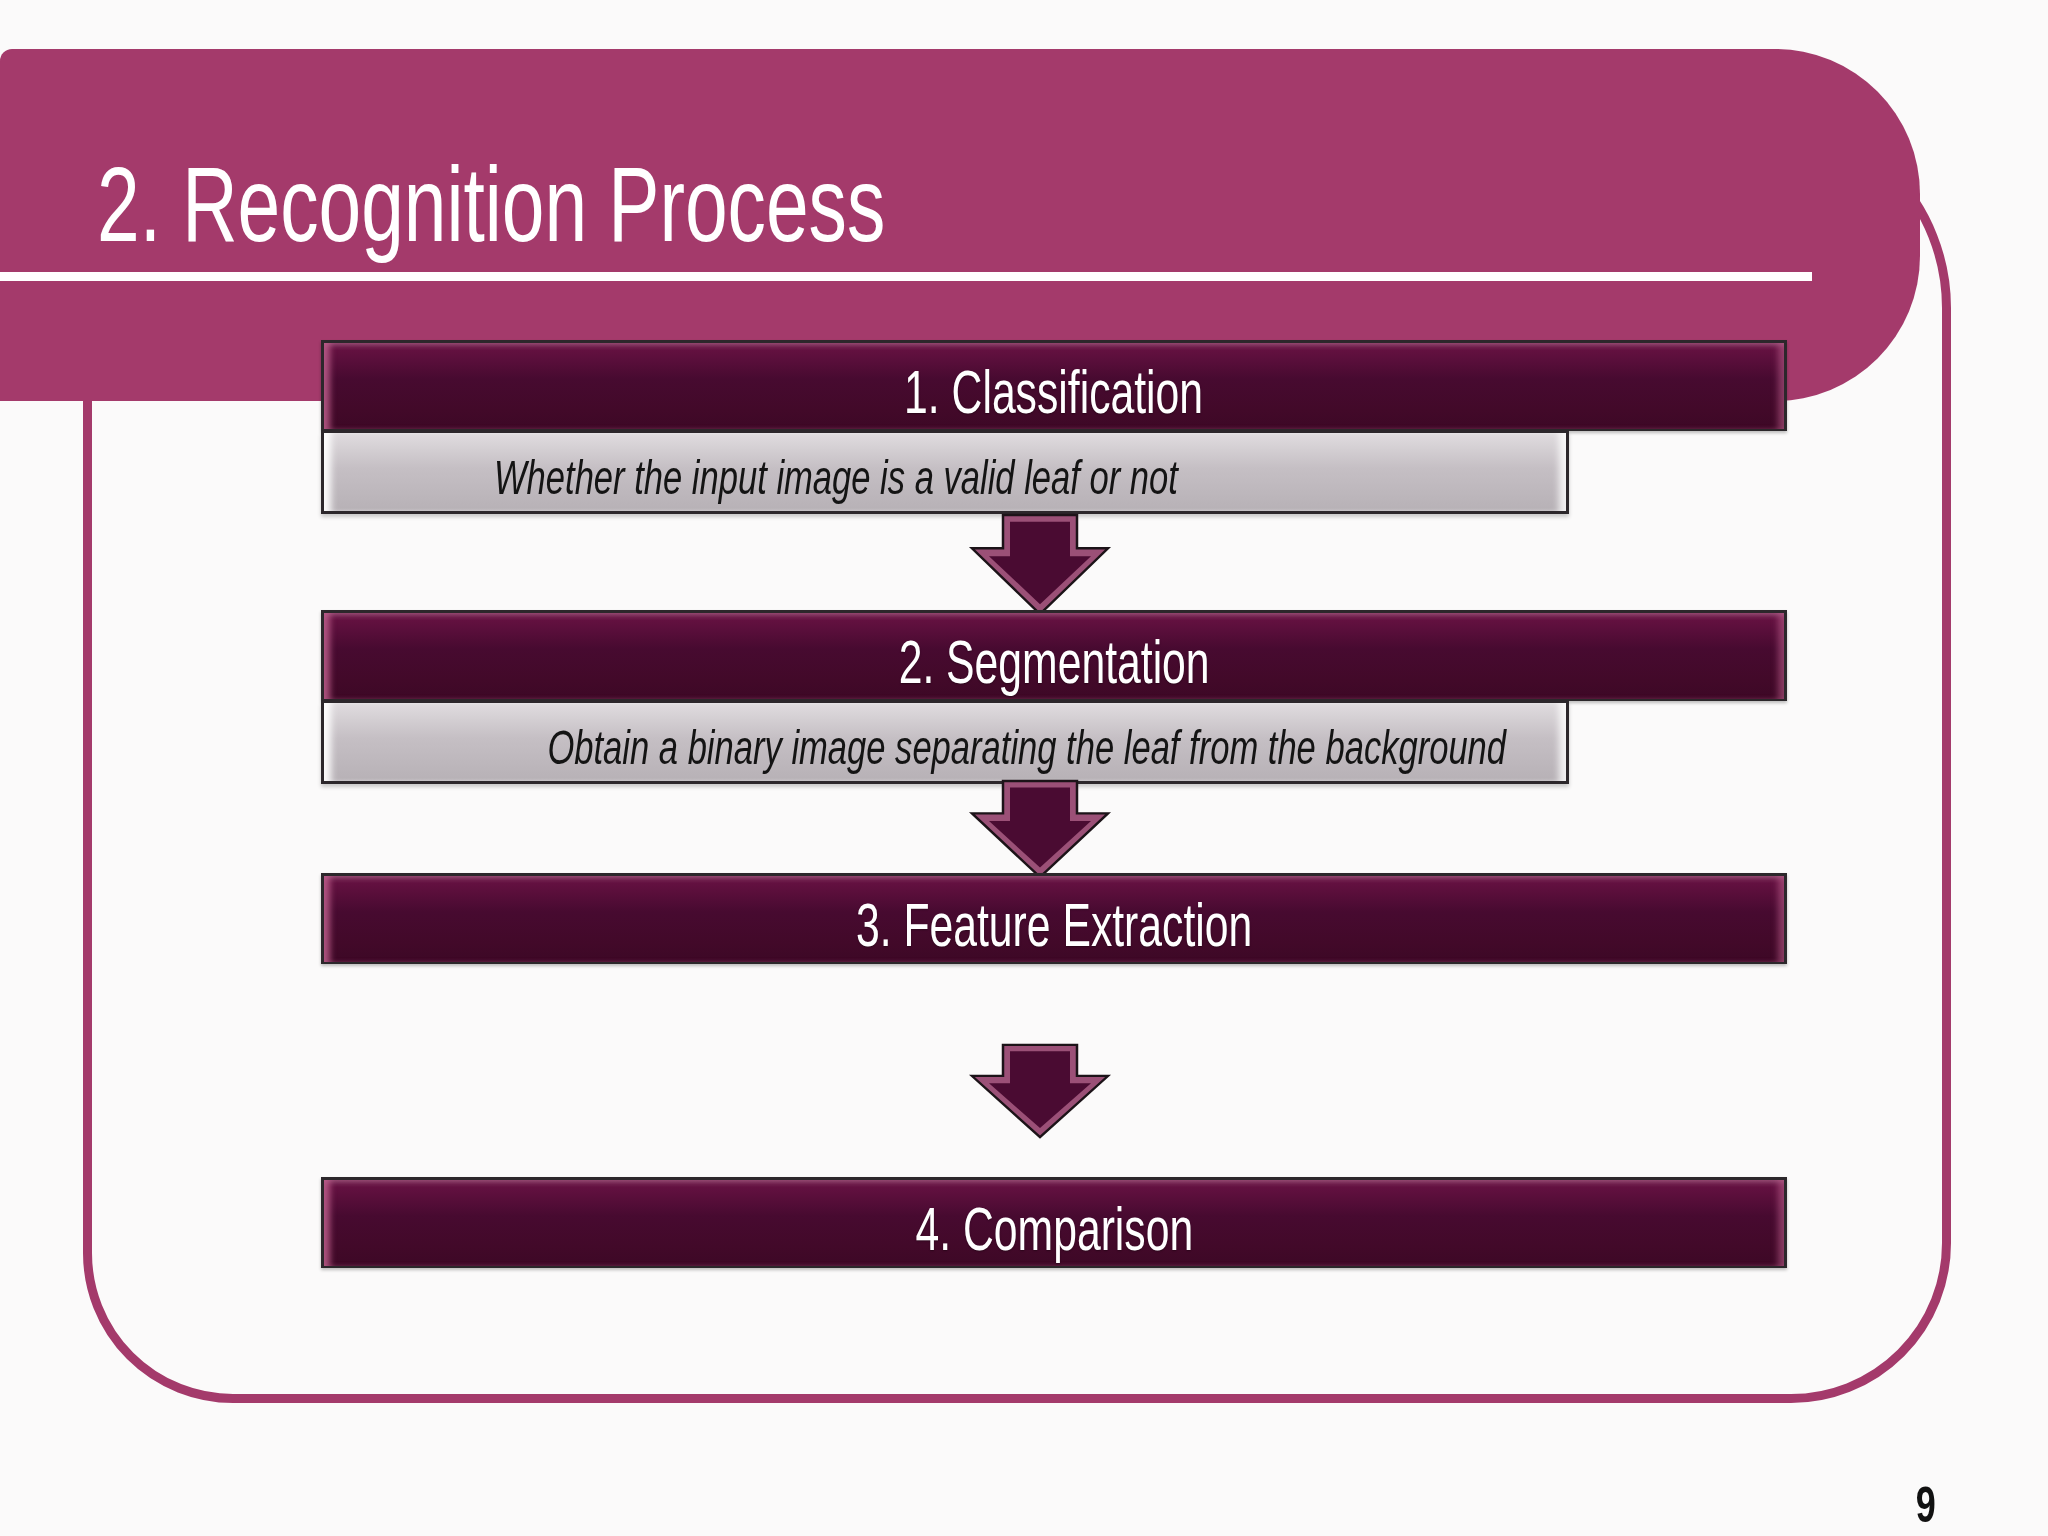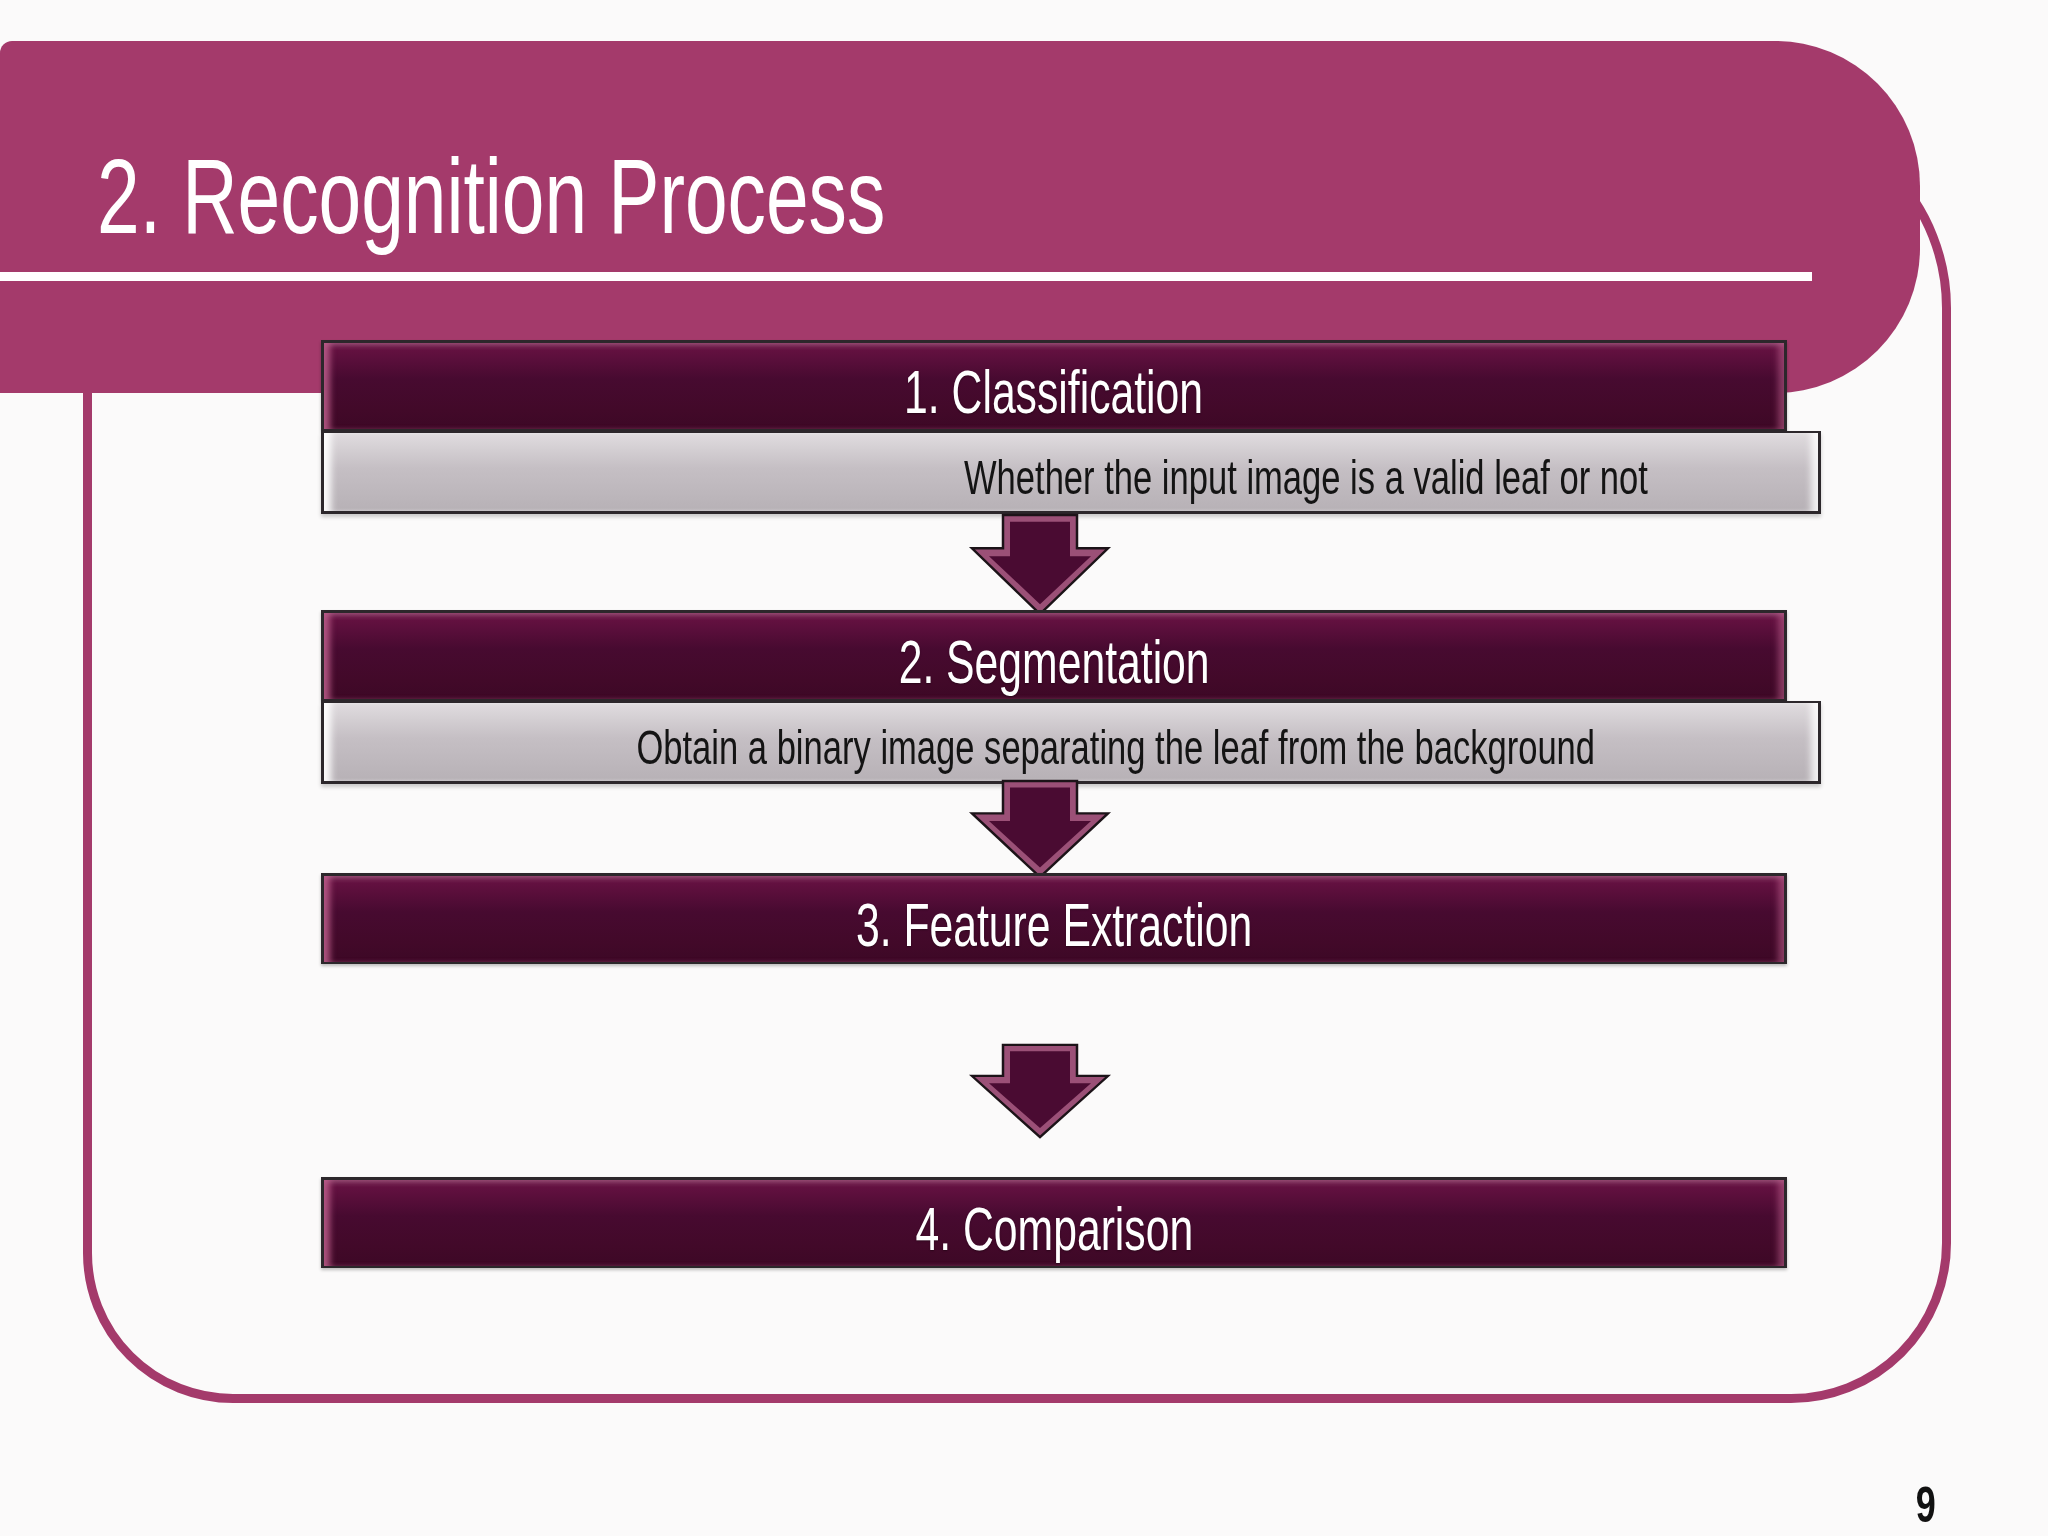--- a/index.html
+++ b/index.html
@@ -9,21 +9,21 @@
     font-family:"Liberation Sans",sans-serif;
   }
   
   .content-frame{
     position:absolute;left:83px;top:108px;width:1868px;height:1295px;
     box-sizing:border-box;border:9px solid var(--frame_border,#a43a6b);
     border-radius:150px 200px 160px 150px;z-index:1;
   }
   
   .header-band{
-    position:absolute;left:0;top:41px;width:1920px;height:352px;
+    position:absolute;left:0;top:49px;width:1920px;height:352px;
     background:var(--band,#a43a6b);
     border-radius:12px 145px 145px 0;z-index:2;
   }
   .title{
     position:absolute;left:97px;top:103px;margin:0;
     font-size:105px;line-height:105px;font-weight:400;
     color:var(--title_color,#fff);white-space:nowrap;
     transform:scaleX(0.73);transform-origin:left top;letter-spacing:0;
   }
   .title-underline{
@@ -36,27 +36,28 @@
     box-sizing:border-box;height:91px;width:1466px;
     display:flex;align-items:center;justify-content:center;padding-top:12px;
     background:linear-gradient(180deg,var(--dark_top,#6a1244) 0%,var(--dark_fill,#470a30) 42%,#420929 78%,#3d0826 100%);
     border:3px solid var(--box_border,#2c272b);border-bottom-width:2px;
     box-shadow:inset 9px 0 6px -3px rgba(190,94,140,.85),
                inset -9px 0 6px -3px rgba(190,94,140,.55),
                inset 0 5px 5px -2px rgba(255,255,255,.22),
                0 2px 3px rgba(0,0,0,.25);
   }
   .step-gray{
-    box-sizing:border-box;height:83px;width:1500px;
-    display:flex;align-items:center;justify-content:flex-end;padding:10px 37px 0 37px;
+    box-sizing:border-box;height:83px;width:1248px;
+    display:flex;align-items:center;justify-content:flex-start;padding:10px 37px 0 37px;
     background:linear-gradient(180deg,#e0dcdf 0%,var(--gray_fill,#c5bfc4) 45%,#b7b1b6 100%);
     border:3px solid var(--box_border,#2c272b);border-top-width:2px;
     box-shadow:inset 11px 0 7px -4px rgba(255,255,255,.95),
                inset -11px 0 7px -4px rgba(255,255,255,.8),
                0 3px 4px rgba(0,0,0,.2);
+    font-style:italic;
   }
   .step-gray.tall{height:86px;padding-top:3px;}
   .step-heading{
     font-size:61px;color:var(--heading_color,#fff);white-space:nowrap;
     transform:scaleX(0.70);transform-origin:center;
     text-shadow:0 1px 2px rgba(0,0,0,.35);
   }
   .step-desc{
     font-size:48px;color:var(--desc_color,#141414);white-space:nowrap;
     transform:scaleX(0.72);transform-origin:center;

